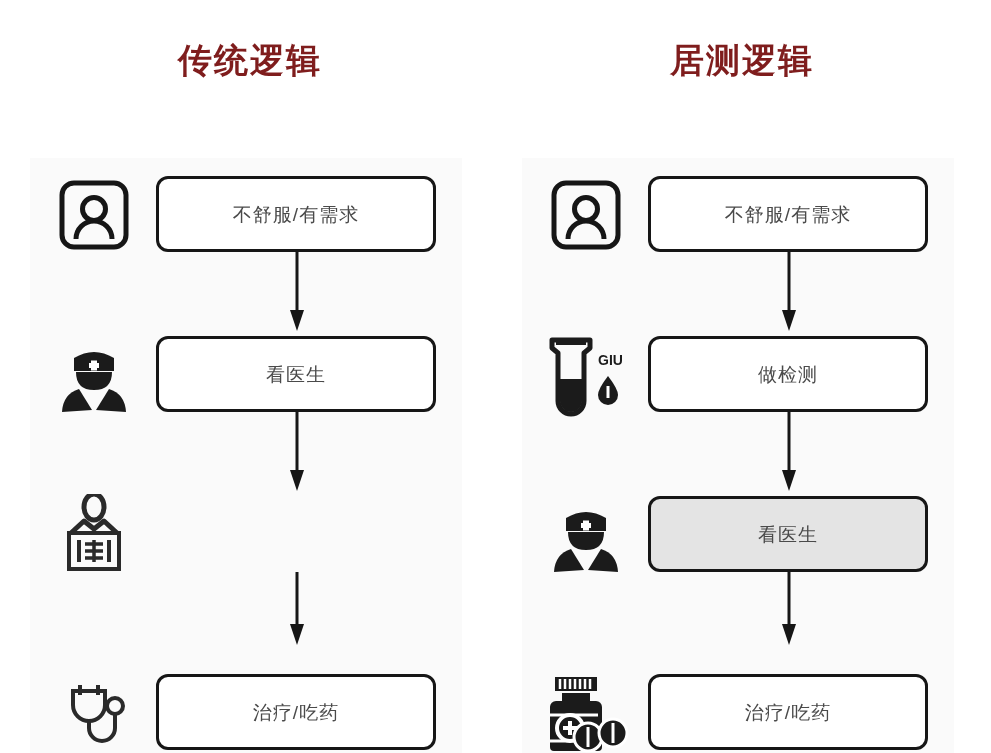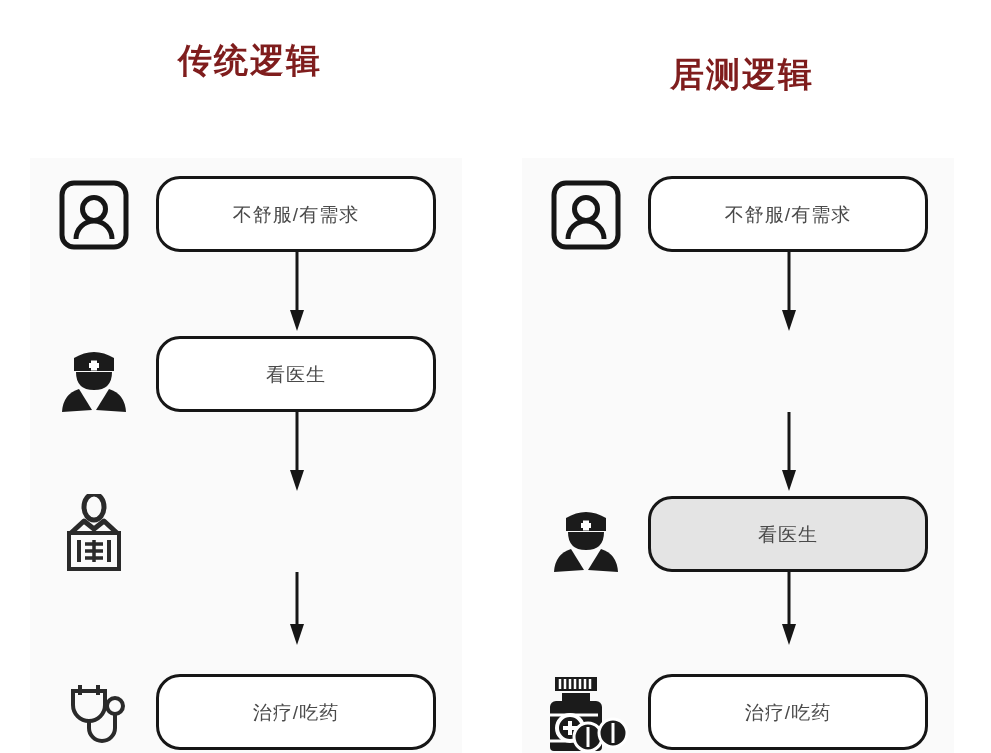--- a/index.html
+++ b/index.html
@@ -24,21 +24,21 @@
   .title {
     position: absolute;
     font-size: 34px;
     font-weight: 700;
     color: #7f1d1d;
     letter-spacing: 2px;
     text-align: center;
     white-space: nowrap;
   }
   .title-left  { left: 30px;  top: 38px;  width: 440px; }
-  .title-right { left: 522px; top: 52px;  width: 440px; }
+  .title-right { left: 522px; top: 38px;  width: 440px; }
 
   
   .panel {
     position: absolute;
     top: 158px;
     height: 595px;
     background: #fafafa;
   }
   .panel-left  { left: 30px;  width: 432px; }
   .panel-right { left: 522px; width: 432px; }
@@ -67,21 +67,21 @@
   }
   .icon-slot svg { display: block; }
 
   .node {
     position: absolute;
     left: 126px;
     top: 4px;
     width: 280px;
     height: 76px;
     border: 3px solid #161616;
-    border-radius: 24px;
+    border-radius: 12px;
     background: #ffffff;
     display: flex;
     align-items: center;
     justify-content: center;
     box-sizing: border-box;
   }
   .node.highlight { background: #e4e4e4; }
   .node-label {
     font-size: 19px;
     color: #4a4a4a;
@@ -205,20 +205,35 @@
       </div>
     </div>
 
     <div class="connector conn-0">
       <svg width="14" height="80" viewBox="0 0 14 80">
         <line x1="7" y1="0" x2="7" y2="62" stroke="#161616" stroke-width="3"></line>
         <polygon points="7,79 0,58 14,58" fill="#161616"></polygon>
       </svg>
     </div>
 
+    <div class="row row-1">
+      <div class="icon-slot">
+        <svg width="88" height="86" viewBox="0 0 88 86">
+          <path d="M10 8 h38 v8 l-6 5 v48 a13 13 0 0 1 -26 0 V21 l-6 -5 z" fill="none" stroke="#1b1b1b" stroke-width="5" stroke-linejoin="round"></path>
+          <path d="M14 11 h30" stroke="#1b1b1b" stroke-width="4"></path>
+          <path d="M18 47 h22 v22 a11 11 0 0 1 -22 0 z" fill="#1b1b1b"></path>
+          <text x="56" y="33" font-family="'Liberation Sans', sans-serif" font-size="14" font-weight="700" fill="#1b1b1b">GIU</text>
+          <path d="M66 44 q10 13 10 19 a10 10 0 0 1 -20 0 q0 -6 10 -19 z" fill="#1b1b1b"></path>
+          <path d="M66 54 v12" stroke="#ffffff" stroke-width="3"></path>
+        </svg>
+      </div>
+      <div class="node">
+        <span class="node-label">做检测</span>
+      </div>
+    </div>
 
     <div class="connector conn-1">
       <svg width="14" height="80" viewBox="0 0 14 80">
         <line x1="7" y1="0" x2="7" y2="62" stroke="#161616" stroke-width="3"></line>
         <polygon points="7,79 0,58 14,58" fill="#161616"></polygon>
       </svg>
     </div>
 
     <div class="row row-2">
       <div class="icon-slot">

